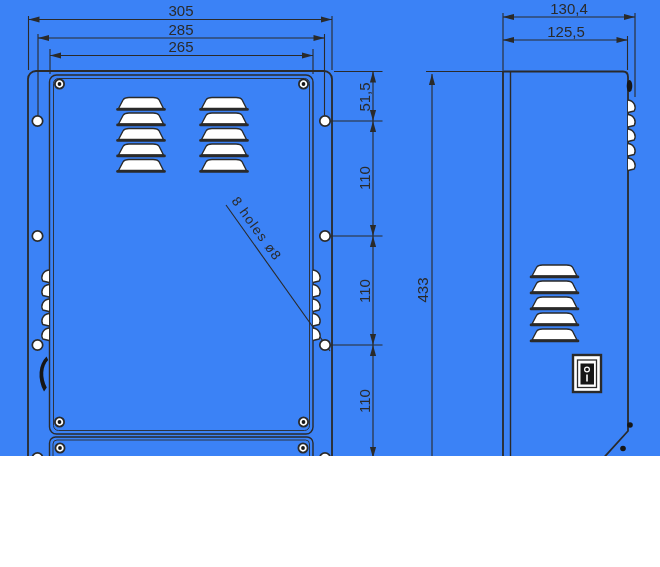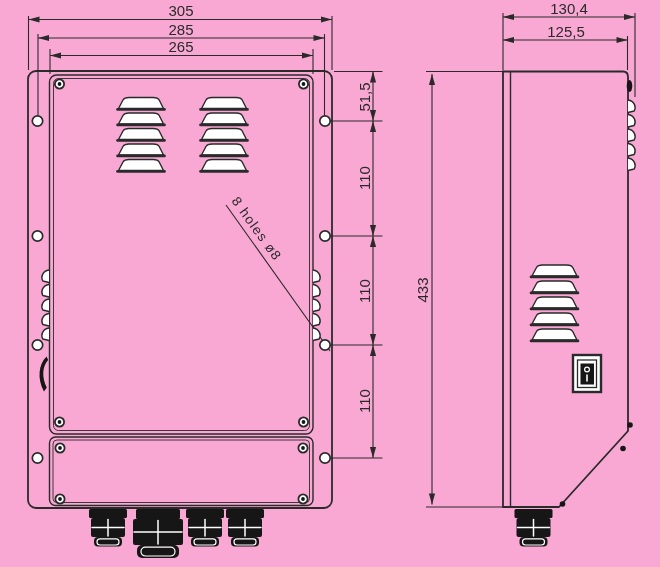--- a/index.html
+++ b/index.html
@@ -1,16 +1,16 @@
 <!DOCTYPE html>
 <html><head>
 <meta charset="utf-8">
 <style>
   html,body{margin:0;padding:0;background:#ffffff;}
-  .canvas{width:660px;height:567px;background:#f9a8d4;position:relative;overflow:hidden;}
+  .canvas{width:660px;height:456px;background:#3b82f6;position:relative;overflow:hidden;}
   svg{display:block;}
   
   .o   {stroke:#2a2a2a;stroke-width:1.8;fill:none;stroke-linejoin:round;stroke-linecap:round;}
   .o2  {stroke:#2a2a2a;stroke-width:1.4;fill:none;stroke-linejoin:round;stroke-linecap:round;}
   .hair{stroke:#2a2a2a;stroke-width:0.9;fill:none;}
   
   .d   {stroke:#2a2a2a;stroke-width:1.1;fill:none;}
   
   .fd  {fill:#161616;stroke:none;}
   .wl  {stroke:#ffffff;stroke-width:1.5;fill:none;stroke-linecap:round;}

